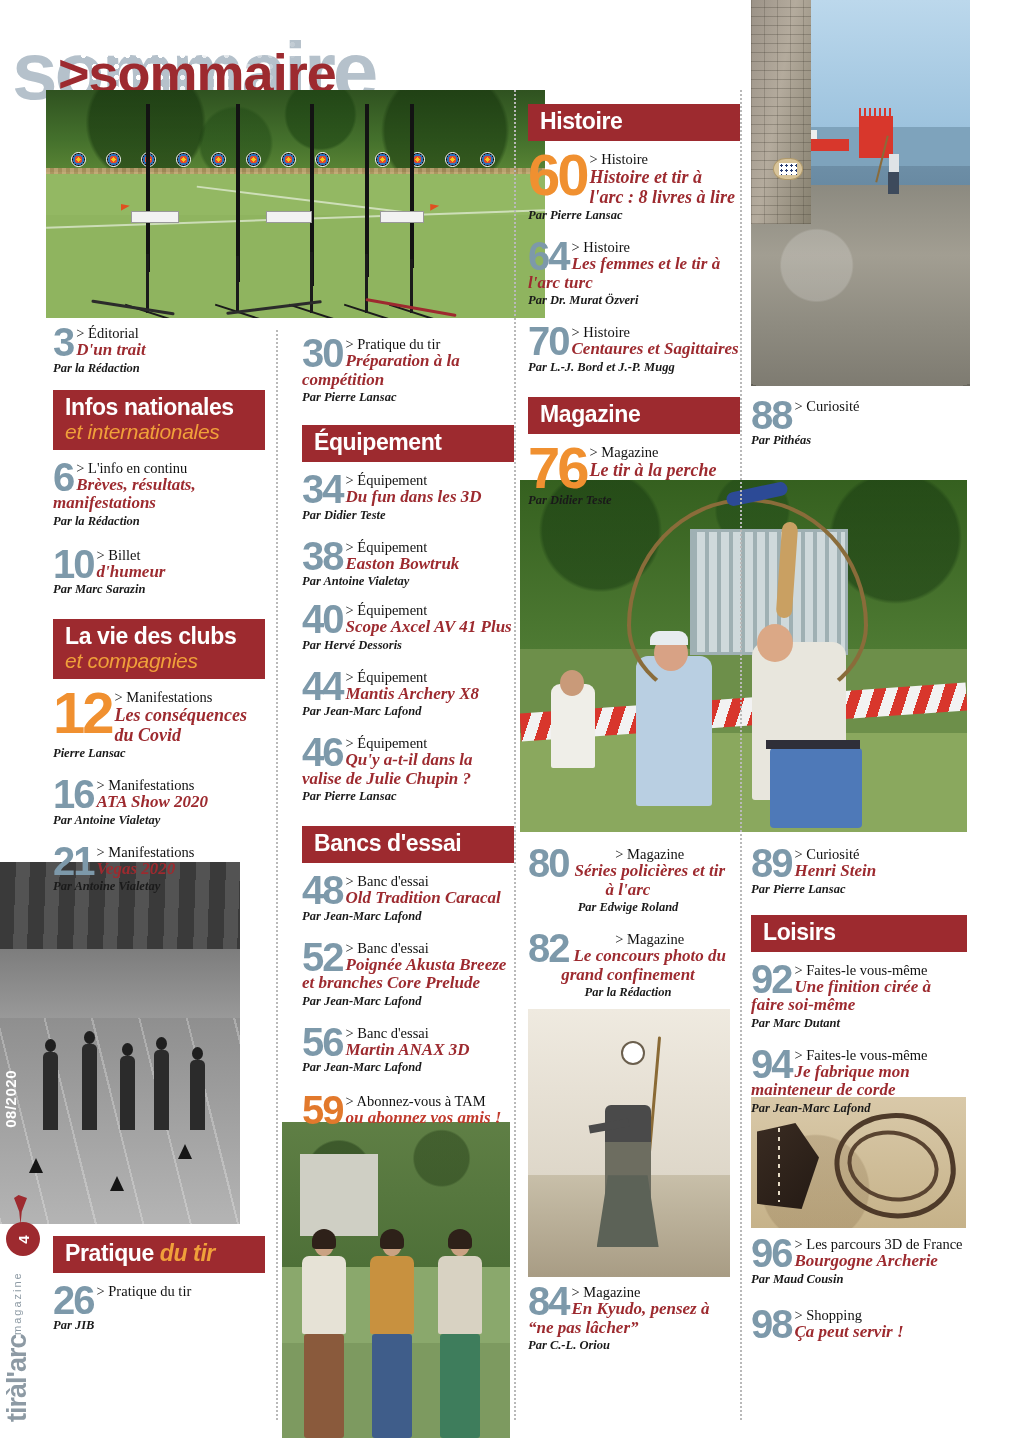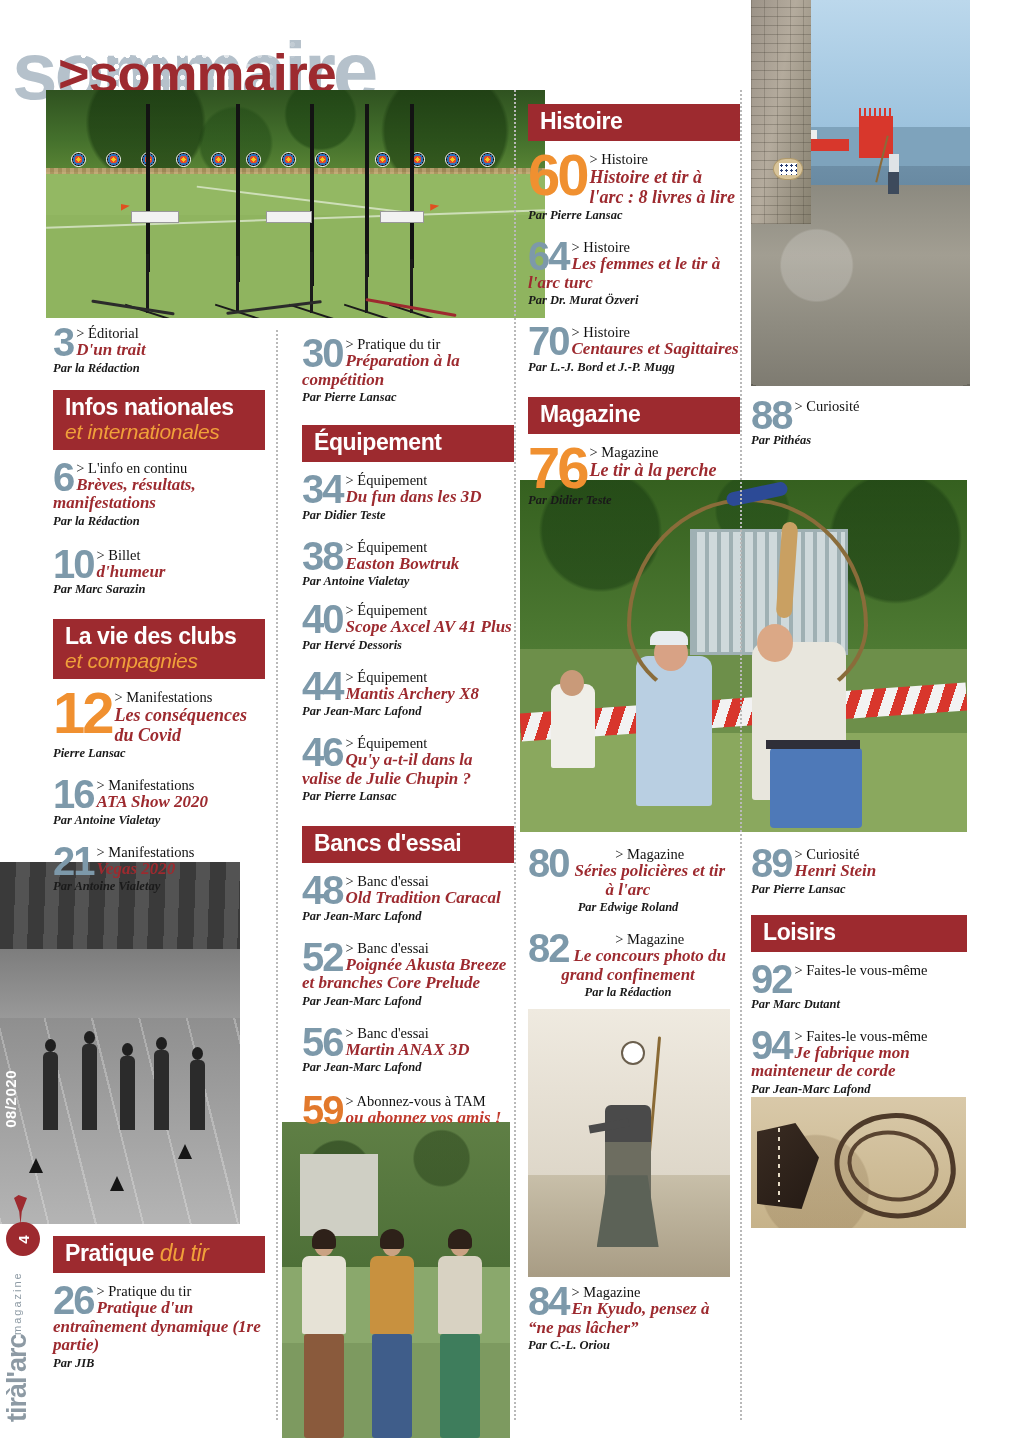--- a/index.html
+++ b/index.html
@@ -29,21 +29,21 @@
   .col4{left:751px;top:398px;width:216px;}
 
   .divider{position:absolute;width:0;border-left:2px dotted #b9b9b9;}
 
   
   .bar{background:#9d2a2f;color:#fff;padding:5px 0 7px 12px;margin:14px 0 10px 0;
        font-family:"Liberation Sans",sans-serif;}
   .bar .t1{font-weight:bold;font-size:23px;line-height:25px;letter-spacing:-.4px;}
   .bar .t2{font-style:italic;font-size:21px;line-height:23px;color:#f0a03a;letter-spacing:-.3px;}
   .bar.one .t1{font-size:23px;}
-  .bar .t1 .sub{font-style:italic;font-weight:normal;color:#f0a03a;}
+  .bar .t1 .sub{font-style:italic;font-weight:bold;color:#f0a03a;}
 
   
   .entry{margin:0 0 13px 0;position:relative;}
   .entry .num{float:left;font-family:"Liberation Sans",sans-serif;font-weight:bold;
               font-size:40px;line-height:34px;color:#7d99aa;margin-right:3px;
               letter-spacing:-2px;}
   .entry.big .num{font-size:58px;line-height:48px;color:#f09030;letter-spacing:-3px;}
   .entry.orange .num{color:#e2792c;}
   .entry .kicker{font-family:"Liberation Serif",serif;font-size:14.5px;line-height:16px;
                  color:#111;}
@@ -405,21 +405,20 @@
     </div>
   </div>
 
   <div class="col" style="left:53px;top:1236px;width:212px;">
     <div class="bar one" style="margin-top:0">
       <div class="t1"><span>Pratique</span> <span class="sub">du tir</span></div>
     </div>
     <div class="entry">
       <span class="num">26</span>
       <div class="kicker">&gt; Pratique du tir</div>
-      <div class="title">Pratique d'un entraînement dynamique (1re partie)</div>
       <div class="byline">Par JIB</div>
     </div>
   </div>
 
   <div class="col col2">
     <div class="entry">
       <span class="num">30</span>
       <div class="kicker">&gt; Pratique du tir</div>
       <div class="title">Préparation à la compétition</div>
       <div class="byline">Par Pierre Lansac</div>
@@ -566,30 +565,45 @@
       <div class="byline">Par Pierre Lansac</div>
     </div>
 
     <div class="bar one" style="margin-top:18px">
       <div class="t1">Loisirs</div>
     </div>
 
     <div class="entry">
       <span class="num">92</span>
       <div class="kicker">&gt; Faites-le vous-même</div>
+      <div class="title">Une finition cirée à faire soi-même</div>
       <div class="byline">Par Marc Dutant</div>
     </div>
     <div class="entry" style="margin-top:16px">
       <span class="num">94</span>
       <div class="kicker">&gt; Faites-le vous-même</div>
       <div class="title">Je fabrique mon mainteneur de corde</div>
       <div class="byline">Par Jean-Marc Lafond</div>
     </div>
   </div>
 
+  <div class="col" style="left:751px;top:1236px;width:216px;">
+    <div class="entry">
+      <span class="num">96</span>
+      <div class="kicker">&gt;  Les parcours 3D de France</div>
+      <div class="title">Bourgogne Archerie</div>
+      <div class="byline">Par Maud Cousin</div>
+    </div>
+    <div class="entry" style="margin-top:20px">
+      <span class="num">98</span>
+      <div class="kicker">&gt; Shopping</div>
+      <div class="title">Ça peut servir !</div>
+      <div class="clr"></div>
+    </div>
+  </div>
 
   <div class="rail-pointer"></div>
   <div class="rail-circle">
       <span>4</span>
     </div>
   <div class="rail-logo">
     <span class="lg">tiràl'arc</span><span class="sm">magazine</span>
   </div>
 
 </div>

